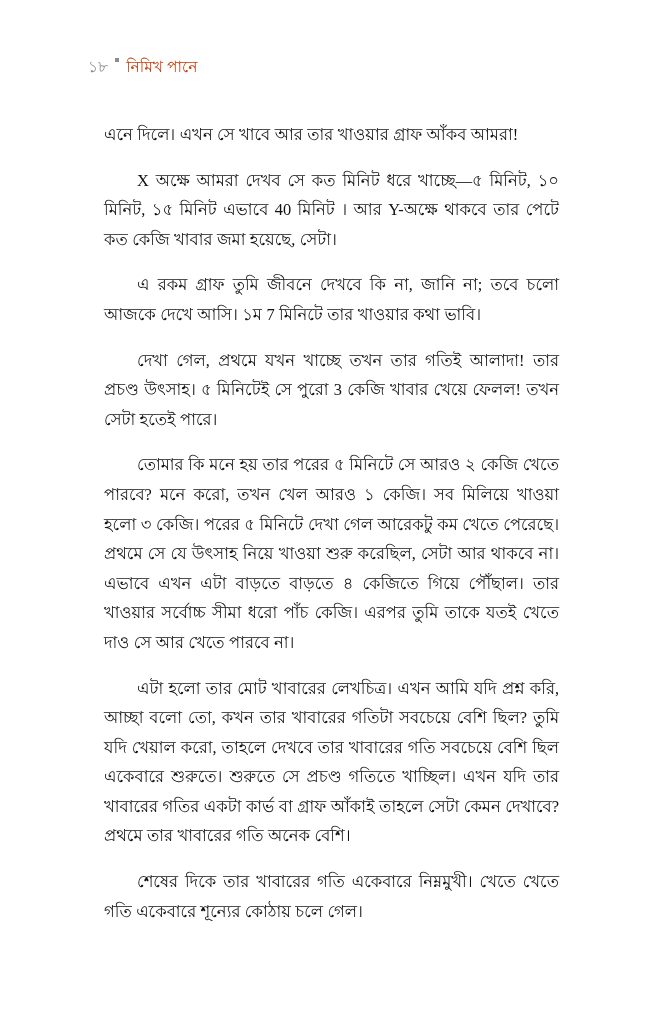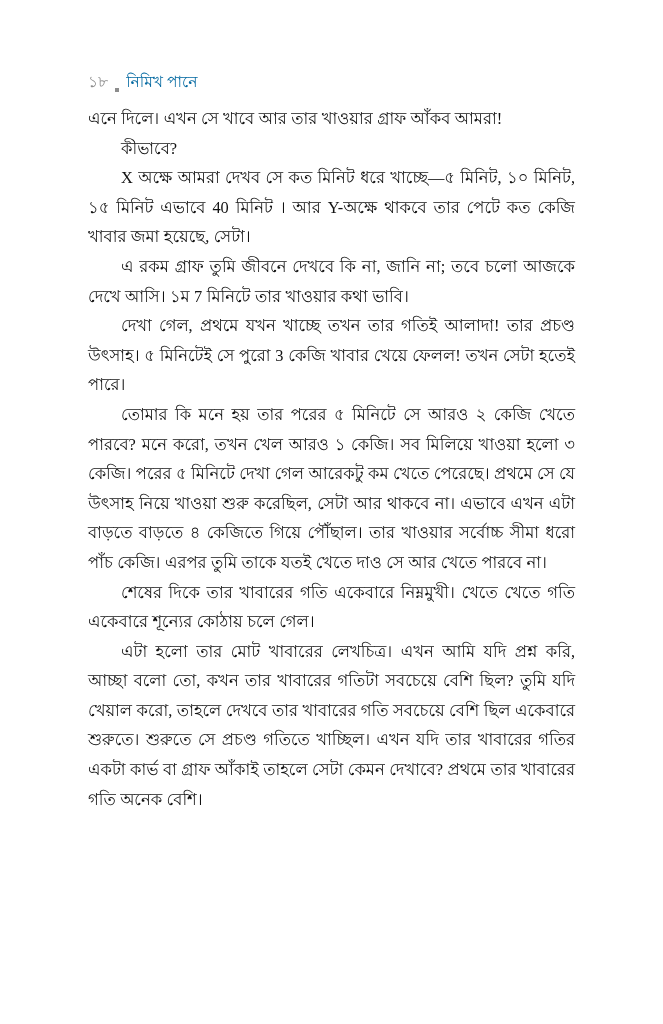--- a/index.html
+++ b/index.html
@@ -19,21 +19,21 @@
     box-sizing: border-box;
   }
 
   
   .running-head {
     position: absolute;
     left: 88px;
     top: 58px;
     width: 487px;
     display: flex;
-    align-items: flex-end;
+    align-items: flex-start;
     gap: 7px;
     color: #8d8d8d;
     font-family: "Liberation Serif", "DejaVu Serif", serif;
     font-size: 15.5px;
     line-height: 1.2;
     white-space: nowrap;
   }
 
   .running-head .folio {
     font-family: "Liberation Serif", "DejaVu Serif", serif;
@@ -46,34 +46,33 @@
     width: 4px;
     height: 4px;
     background: #8d8d8d;
     flex: 0 0 auto;
     position: relative;
     top: 0px;
   }
 
   .running-head .booktitle {
     font-size: 15.5px;
-    color: #0369a1;
-    margin-top: 15px;
+    color: #c2410c;
   }
 
   
   .textblock {
     position: absolute;
     left: 88px;
     top: 104px;
     width: 487px;
   }
 
   .para {
-    margin: 0;
+    margin: 16px;
     padding: 0;
     font-family: "Liberation Serif", "DejaVu Serif", serif;
     font-size: 16.4px;
     line-height: 29.6px;
     color: #121212;
     text-align: justify;
     text-justify: inter-word;
     word-spacing: 0.02em;
     hyphens: none;
   }
@@ -92,22 +91,21 @@
 <div class="page">
 
   <div class="running-head">
     <span class="folio">১৮</span>
     <span class="sep"></span>
     <span class="booktitle">নিমিখ পানে</span>
   </div>
 
   <div class="textblock">
     <p class="para noindent">এনে দিলে। এখন সে খাবে আর তার খাওয়ার গ্রাফ আঁকব আমরা!</p>
-    <p class="para indent">কীভাবে?</p>
     <p class="para indent">X অক্ষে আমরা দেখব সে কত মিনিট ধরে খাচ্ছে—৫ মিনিট, ১০ মিনিট, ১৫ মিনিট এভাবে 40 মিনিট । আর Y-অক্ষে থাকবে তার পেটে কত কেজি খাবার জমা হয়েছে, সেটা।</p>
     <p class="para indent">এ রকম গ্রাফ তুমি জীবনে দেখবে কি না, জানি না; তবে চলো আজকে দেখে আসি। ১ম 7 মিনিটে তার খাওয়ার কথা ভাবি।</p>
     <p class="para indent">দেখা গেল, প্রথমে যখন খাচ্ছে তখন তার গতিই আলাদা! তার প্রচণ্ড উৎসাহ। ৫ মিনিটেই সে পুরো 3 কেজি খাবার খেয়ে ফেলল! তখন সেটা হতেই পারে।</p>
     <p class="para indent">তোমার কি মনে হয় তার পরের ৫ মিনিটে সে আরও ২ কেজি খেতে পারবে? মনে করো, তখন খেল আরও ১ কেজি। সব মিলিয়ে খাওয়া হলো ৩ কেজি। পরের ৫ মিনিটে দেখা গেল আরেকটু কম খেতে পেরেছে। প্রথমে সে যে উৎসাহ নিয়ে খাওয়া শুরু করেছিল, সেটা আর থাকবে না। এভাবে এখন এটা বাড়তে বাড়তে ৪ কেজিতে গিয়ে পৌঁছাল। তার খাওয়ার সর্বোচ্চ সীমা ধরো পাঁচ কেজি। এরপর তুমি তাকে যতই খেতে দাও সে আর খেতে পারবে না।</p>
+    <p class="para indent">এটা হলো তার মোট খাবারের লেখচিত্র। এখন আমি যদি প্রশ্ন করি, আচ্ছা বলো তো, কখন তার খাবারের গতিটা সবচেয়ে বেশি ছিল? তুমি যদি খেয়াল করো, তাহলে দেখবে তার খাবারের গতি সবচেয়ে বেশি ছিল একেবারে শুরুতে। শুরুতে সে প্রচণ্ড গতিতে খাচ্ছিল। এখন যদি তার খাবারের গতির একটা কার্ভ বা গ্রাফ আঁকাই তাহলে সেটা কেমন দেখাবে? প্রথমে তার খাবারের গতি অনেক বেশি।</p>
     <p class="para indent">শেষের দিকে তার খাবারের গতি একেবারে নিম্নমুখী। খেতে খেতে গতি একেবারে শূন্যের কোঠায় চলে গেল।</p>
-    <p class="para indent">এটা হলো তার মোট খাবারের লেখচিত্র। এখন আমি যদি প্রশ্ন করি, আচ্ছা বলো তো, কখন তার খাবারের গতিটা সবচেয়ে বেশি ছিল? তুমি যদি খেয়াল করো, তাহলে দেখবে তার খাবারের গতি সবচেয়ে বেশি ছিল একেবারে শুরুতে। শুরুতে সে প্রচণ্ড গতিতে খাচ্ছিল। এখন যদি তার খাবারের গতির একটা কার্ভ বা গ্রাফ আঁকাই তাহলে সেটা কেমন দেখাবে? প্রথমে তার খাবারের গতি অনেক বেশি।</p>
   </div>
 
 </div>
 
 </body></html>

